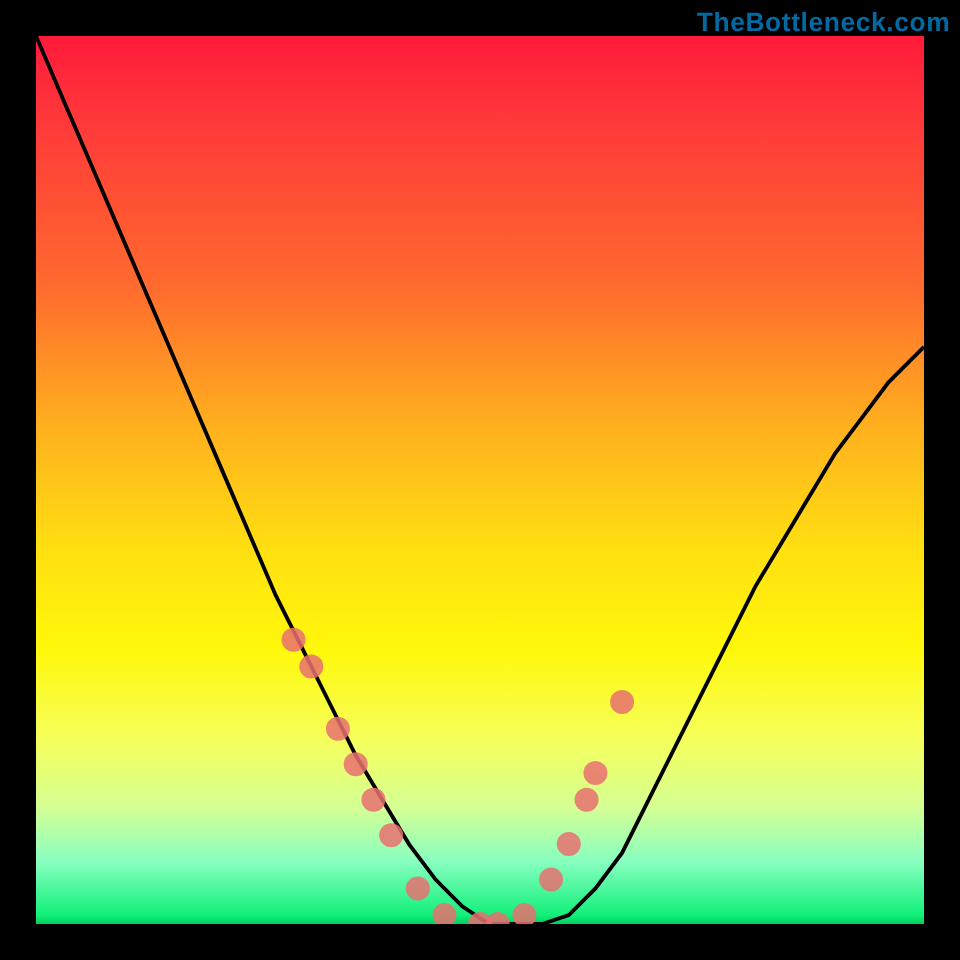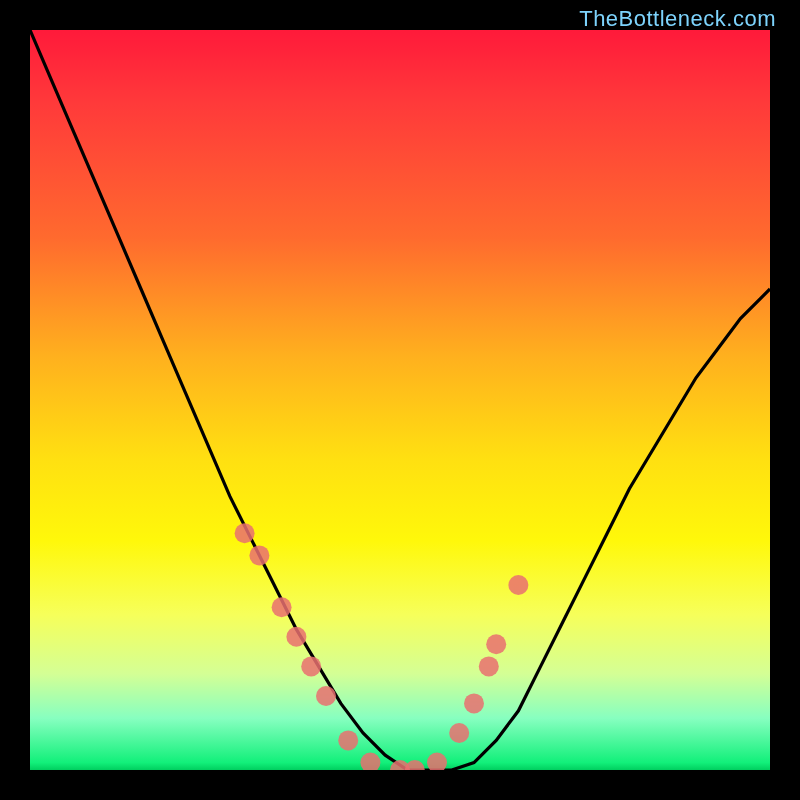--- a/index.html
+++ b/index.html
@@ -34,24 +34,24 @@
       #f6ff5a 79%,
       #d4ff95 87%,
       #87ffc0 93%,
       #12f07a 99%,
       #00cf5f 100%
     );
   }
   .watermark {
     position: absolute;
     top: 6px;
-    right: 24px;
-    color: #7dd3fc;
+    right: 8px;
+    color: #0369a1;
     font-size: 22px;
-    font-weight: 400;
+    font-weight: 700;
     letter-spacing: 0.5px;
   }
   svg.overlay {
     position: absolute;
     left: 0;
     top: 0;
     width: 740px;
     height: 740px;
   }
 </style>

